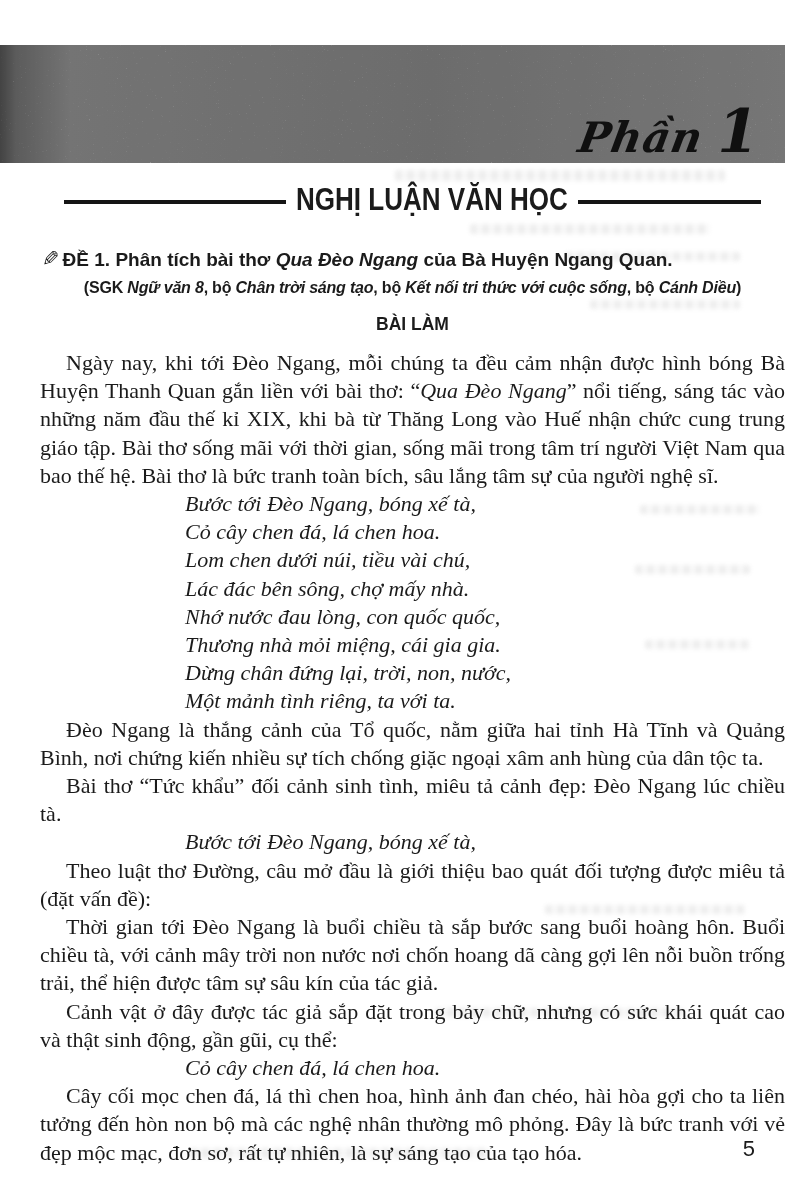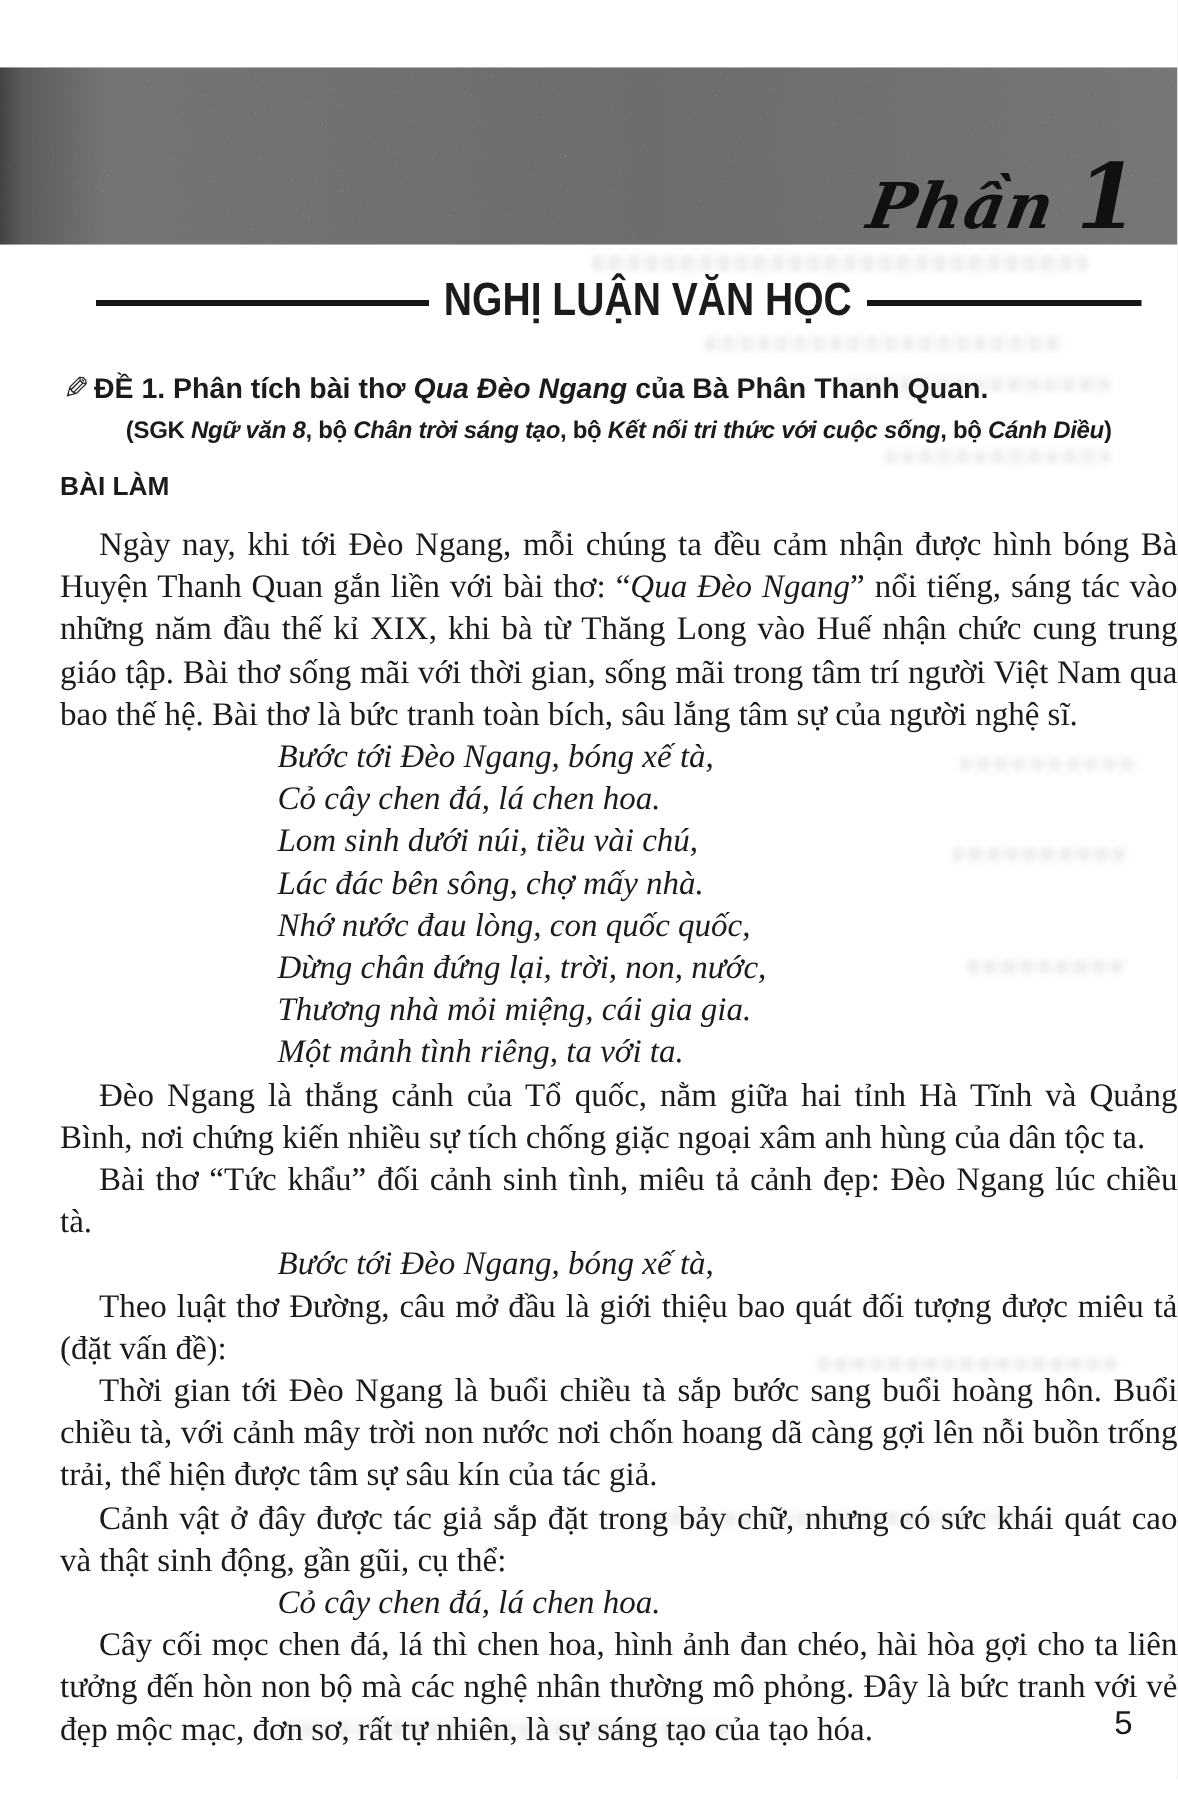--- a/index.html
+++ b/index.html
@@ -50,21 +50,21 @@
   .pencil{
     display:inline-block;transform:scaleX(-1);font-size:21px;line-height:25px;
     margin-right:3px;flex:0 0 auto;font-family:"DejaVu Sans",sans-serif;
   }
   .source{
     margin-top:5px;text-align:center;
     font-family:"Liberation Sans",sans-serif;font-size:16px;line-height:22px;
     letter-spacing:-0.2px;font-weight:bold;
   }
   .essay-heading{
-    margin-top:13px;text-align:left;
+    margin-top:13px;text-align:center;
     font-family:"Liberation Sans",sans-serif;font-weight:bold;font-size:17.5px;line-height:24px;
   }
   .essay-body{margin-top:13px;font-size:22px;line-height:28.2px;}
   .para{text-align:justify;text-indent:26px;}
   .verse{margin-left:145px;font-style:italic;}
   .seg-i{font-style:italic;}
   .seg-b{font-weight:bold;text-align:center;}
   .seg-bi{font-weight:bold;font-style:italic;}
   .page-number{
     position:absolute;right:30px;top:1136px;
@@ -104,36 +104,36 @@
   <div class="content">
 
     <div class="rule-row">
       <span class="rule rule-left"></span>
       <h1 class="section-title">NGHỊ LUẬN VĂN HỌC</h1>
       <span class="rule rule-right"></span>
     </div>
 
     <div class="topic">
       <span class="pencil">✎</span>
-      <span class="topic-text"><span class="seg-b">ĐỀ 1. Phân tích bài thơ </span><span class="seg-bi">Qua Đèo Ngang</span><span class="seg-b"> của Bà Phân Thanh Quan.</span></span>
+      <span class="topic-text"><span class="seg-b">ĐỀ 1. Phân tích bài thơ </span><span class="seg-bi">Qua Đèo Ngang</span><span class="seg-b"> của Bà Huyện Ngang Quan.</span></span>
     </div>
 
     <div class="source"><span class="seg-b">(SGK </span><span class="seg-bi">Ngữ văn 8</span><span class="seg-b">, bộ </span><span class="seg-bi">Chân trời sáng tạo</span><span class="seg-b">, bộ </span><span class="seg-bi">Kết nối tri thức với cuộc sống</span><span class="seg-b">, bộ </span><span class="seg-bi">Cánh Diều</span><span class="seg-b">)</span></div>
 
     <div class="essay-heading">BÀI LÀM</div>
 
     <div class="essay-body">
         <div class="para"><span>Ngày nay, khi tới Đèo Ngang, mỗi chúng ta đều cảm nhận được hình bóng Bà Huyện Thanh Quan gắn liền với bài thơ: “</span><span class="seg-i">Qua Đèo Ngang</span><span>” nổi tiếng, sáng tác vào những năm đầu thế kỉ XIX, khi bà từ Thăng Long vào Huế nhận chức cung trung giáo tập. Bài thơ sống mãi với thời gian, sống mãi trong tâm trí người Việt Nam qua bao thế hệ. Bài thơ là bức tranh toàn bích, sâu lắng tâm sự của người nghệ sĩ.</span></div>
         <div class="verse"><span class="seg-i">Bước tới Đèo Ngang, bóng xế tà,</span></div>
         <div class="verse"><span class="seg-i">Cỏ cây chen đá, lá chen hoa.</span></div>
-        <div class="verse"><span class="seg-i">Lom sinh dưới núi, tiều vài chú,</span></div>
+        <div class="verse"><span class="seg-i">Lom chen dưới núi, tiều vài chú,</span></div>
         <div class="verse"><span class="seg-i">Lác đác bên sông, chợ mấy nhà.</span></div>
         <div class="verse"><span class="seg-i">Nhớ nước đau lòng, con quốc quốc,</span></div>
+        <div class="verse"><span class="seg-i">Thương nhà mỏi miệng, cái gia gia.</span></div>
         <div class="verse"><span class="seg-i">Dừng chân đứng lại, trời, non, nước,</span></div>
-        <div class="verse"><span class="seg-i">Thương nhà mỏi miệng, cái gia gia.</span></div>
         <div class="verse"><span class="seg-i">Một mảnh tình riêng, ta với ta.</span></div>
         <div class="para"><span>Đèo Ngang là thắng cảnh của Tổ quốc, nằm giữa hai tỉnh Hà Tĩnh và Quảng Bình, nơi chứng kiến nhiều sự tích chống giặc ngoại xâm anh hùng của dân tộc ta.</span></div>
         <div class="para"><span>Bài thơ “Tức khẩu” đối cảnh sinh tình, miêu tả cảnh đẹp: Đèo Ngang lúc chiều tà.</span></div>
         <div class="verse"><span class="seg-i">Bước tới Đèo Ngang, bóng xế tà,</span></div>
         <div class="para"><span>Theo luật thơ Đường, câu mở đầu là giới thiệu bao quát đối tượng được miêu tả (đặt vấn đề):</span></div>
         <div class="para"><span>Thời gian tới Đèo Ngang là buổi chiều tà sắp bước sang buổi hoàng hôn. Buổi chiều tà, với cảnh mây trời non nước nơi chốn hoang dã càng gợi lên nỗi buồn trống trải, thể hiện được tâm sự sâu kín của tác giả.</span></div>
         <div class="para"><span>Cảnh vật ở đây được tác giả sắp đặt trong bảy chữ, nhưng có sức khái quát cao và thật sinh động, gần gũi, cụ thể:</span></div>
         <div class="verse"><span class="seg-i">Cỏ cây chen đá, lá chen hoa.</span></div>
         <div class="para"><span>Cây cối mọc chen đá, lá thì chen hoa, hình ảnh đan chéo, hài hòa gợi cho ta liên tưởng đến hòn non bộ mà các nghệ nhân thường mô phỏng. Đây là bức tranh với vẻ đẹp mộc mạc, đơn sơ, rất tự nhiên, là sự sáng tạo của tạo hóa.</span></div>
       </div>

